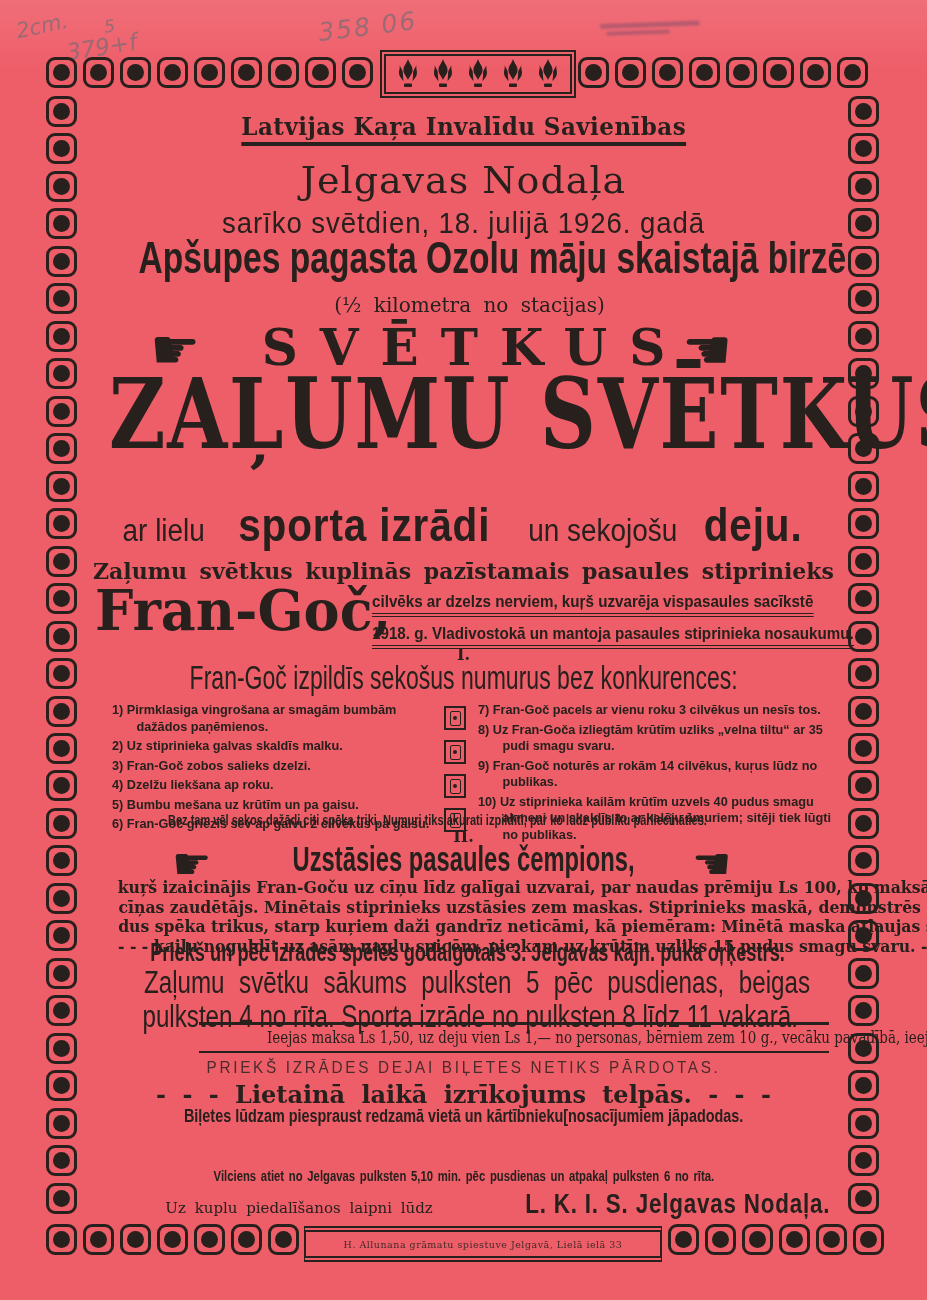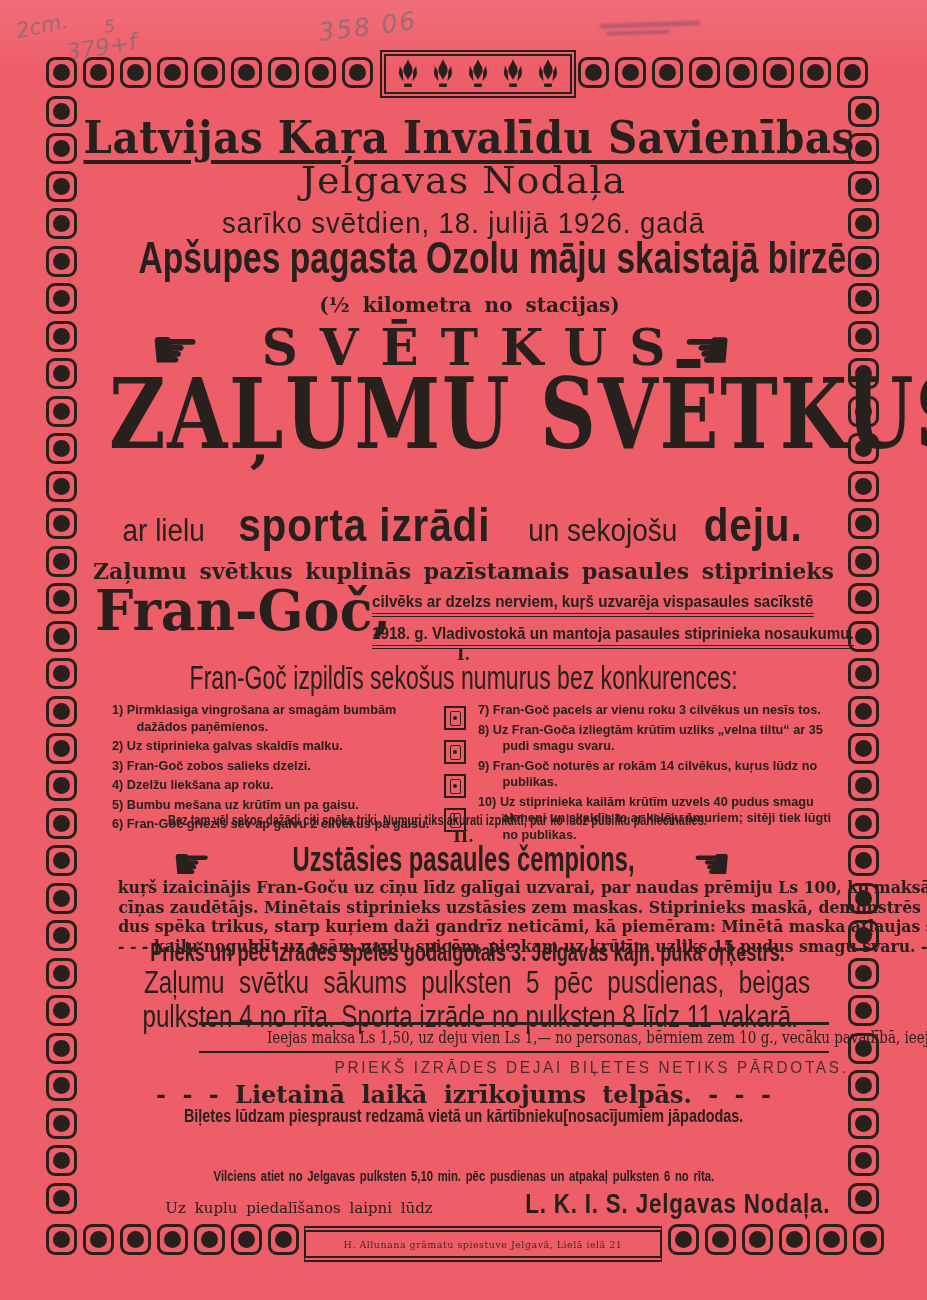--- a/index.html
+++ b/index.html
@@ -33,28 +33,28 @@
   .imprint-box{position:absolute;left:304px;top:1226px;width:358px;height:36px;box-sizing:border-box;border:2px solid var(--ink);border-top:6px double var(--ink);border-bottom:6px double var(--ink);display:flex;align-items:center;justify-content:center;}
   .imprint-box span{font-size:9.5px;letter-spacing:.5px;color:rgba(39,32,29,.85);}
 
   
   .hw{position:absolute;font-family:"DejaVu Sans",sans-serif;font-style:italic;color:rgba(125,108,118,.75);white-space:nowrap;}
   .stamp{position:absolute;left:600px;top:22px;width:112px;transform:rotate(-2deg);filter:blur(1.2px);}
   .stamp i{display:block;background:rgba(70,60,100,.32);border-radius:2px;}
   .stamp .s1{width:100px;height:5px;margin-bottom:3px;} .stamp .s2{width:64px;height:4px;margin-left:6px;}
 
   
-  .org{top:112px;font-size:44px;font-weight:bold;letter-spacing:.5px;}
+  .org{top:112px;font-size:25px;font-weight:bold;letter-spacing:.5px;}
   .org .u{text-decoration:underline;text-decoration-thickness:3.5px;text-underline-offset:7px;transform:scaleX(.92);}
   .branch{top:158px;font-size:38px;letter-spacing:1px;}
   .date{top:206px;font-size:30px;font-weight:400;letter-spacing:1px;}
   .date .sx{transform:scaleX(.92);}
   .place{top:234px;font-size:42px;font-weight:700;}
   .place .sx{transform:scale(.8,1.06);}
-  .dist{top:293px;font-size:20px;font-weight:bold;word-spacing:6px;padding-left:12px;}
+  .dist{top:293px;font-size:20px;font-weight:normal;word-spacing:6px;padding-left:12px;}
   .plasus{top:318px;font-size:50px;font-weight:bold;letter-spacing:22px;padding-left:22px;}
   .hand{position:absolute;font-family:"DejaVu Sans",sans-serif;color:var(--ink);line-height:1;}
   .hand.h-pl{font-size:56px;top:322px;}
   .hand.h-s2{font-size:44px;top:842px;}
   .main-title{top:366px;font-size:88px;font-weight:bold;letter-spacing:2px;line-height:1.1;}
   .main-title .sx{transform:scale(.88,1.1);}
   .subtitle{top:498px;display:flex;align-items:baseline;justify-content:center;gap:12px;}
   .subtitle .small{font-size:31px;font-weight:400;}
   .subtitle .small .sx{transform:scaleX(.9);}
   .subtitle .big{font-size:46px;font-weight:700;letter-spacing:1px;}
@@ -90,21 +90,21 @@
 
   .orch{top:938px;font-size:24px;font-weight:700;}
   .orch .sx{transform:scale(.76,1.08);}
   .times{font-size:31px;font-weight:400;line-height:34px;}
   .t1{top:966px;} .t2{top:1000px;}
   .times .sx{transform:scaleX(.78);}
   .t1 .sx{word-spacing:10px;}
 
   .price-box{position:absolute;left:199px;top:1022px;width:630px;box-sizing:border-box;border-top:3px solid var(--ink);border-bottom:2px solid var(--ink);padding:3px 0 4px;text-align:center;white-space:nowrap;}
   .price-box .sx{font-size:16px;transform:scaleX(.84);}
-  .tickets{top:1058px;font-size:17px;letter-spacing:3px;color:rgba(39,32,29,.82);font-weight:400;text-align:right;}
+  .tickets{top:1058px;font-size:17px;letter-spacing:3px;color:rgba(39,32,29,.82);font-weight:400;}
   .tickets .sx{transform:scaleX(.9);}
   .rain{top:1080px;font-size:24px;font-weight:bold;word-spacing:8px;}
   .pin{top:1106px;font:700 18px "Liberation Sans","DejaVu Sans",sans-serif;}
   .pin .sx{transform:scaleX(.8);}
   .buffet{top:1126px;font-size:30px;font-weight:700;}
   .buffet .sx{transform:scale(.7,1.08);}
   .train{top:1168px;font:700 14.5px "Liberation Sans","DejaVu Sans",sans-serif;word-spacing:2px;}
   .train .sx{transform:scaleX(.78);}
   .invite{position:absolute;right:97px;top:1188px;display:flex;align-items:baseline;gap:16px;white-space:nowrap;}
   .invite .pre{font-size:15px;word-spacing:4px;}
@@ -349,16 +349,16 @@
   <div class="line serif rain">- - -  Lietainā laikā izrīkojums telpās.  - - -</div>
   <div class="line pin"><span class="sx">Biļetes lūdzam piespraust redzamā vietā un kārtībnieku[nosacījumiem jāpadodas.</span></div>
   <div class="line train"><span class="sx">Vilciens atiet no Jelgavas pulksten 5,10 min. pēc pusdienas un atpakaļ pulksten 6 no rīta.</span></div>
 
   <div class="invite">
     <span class="pre serif">Uz kuplu piedalīšanos laipni lūdz</span>
     <span class="orgname"><span class="sx">L. K. I. S. Jelgavas Nodaļa.</span></span>
   </div>
 
   <div class="imprint-box serif">
-      <span>H. Allunana grāmatu spiestuve Jelgavā, Lielā ielā 21</span>
+      <span>H. Allunana grāmatu spiestuve Jelgavā, Lielā ielā 33</span>
     </div>
 
 </div>
 
 </body></html>

